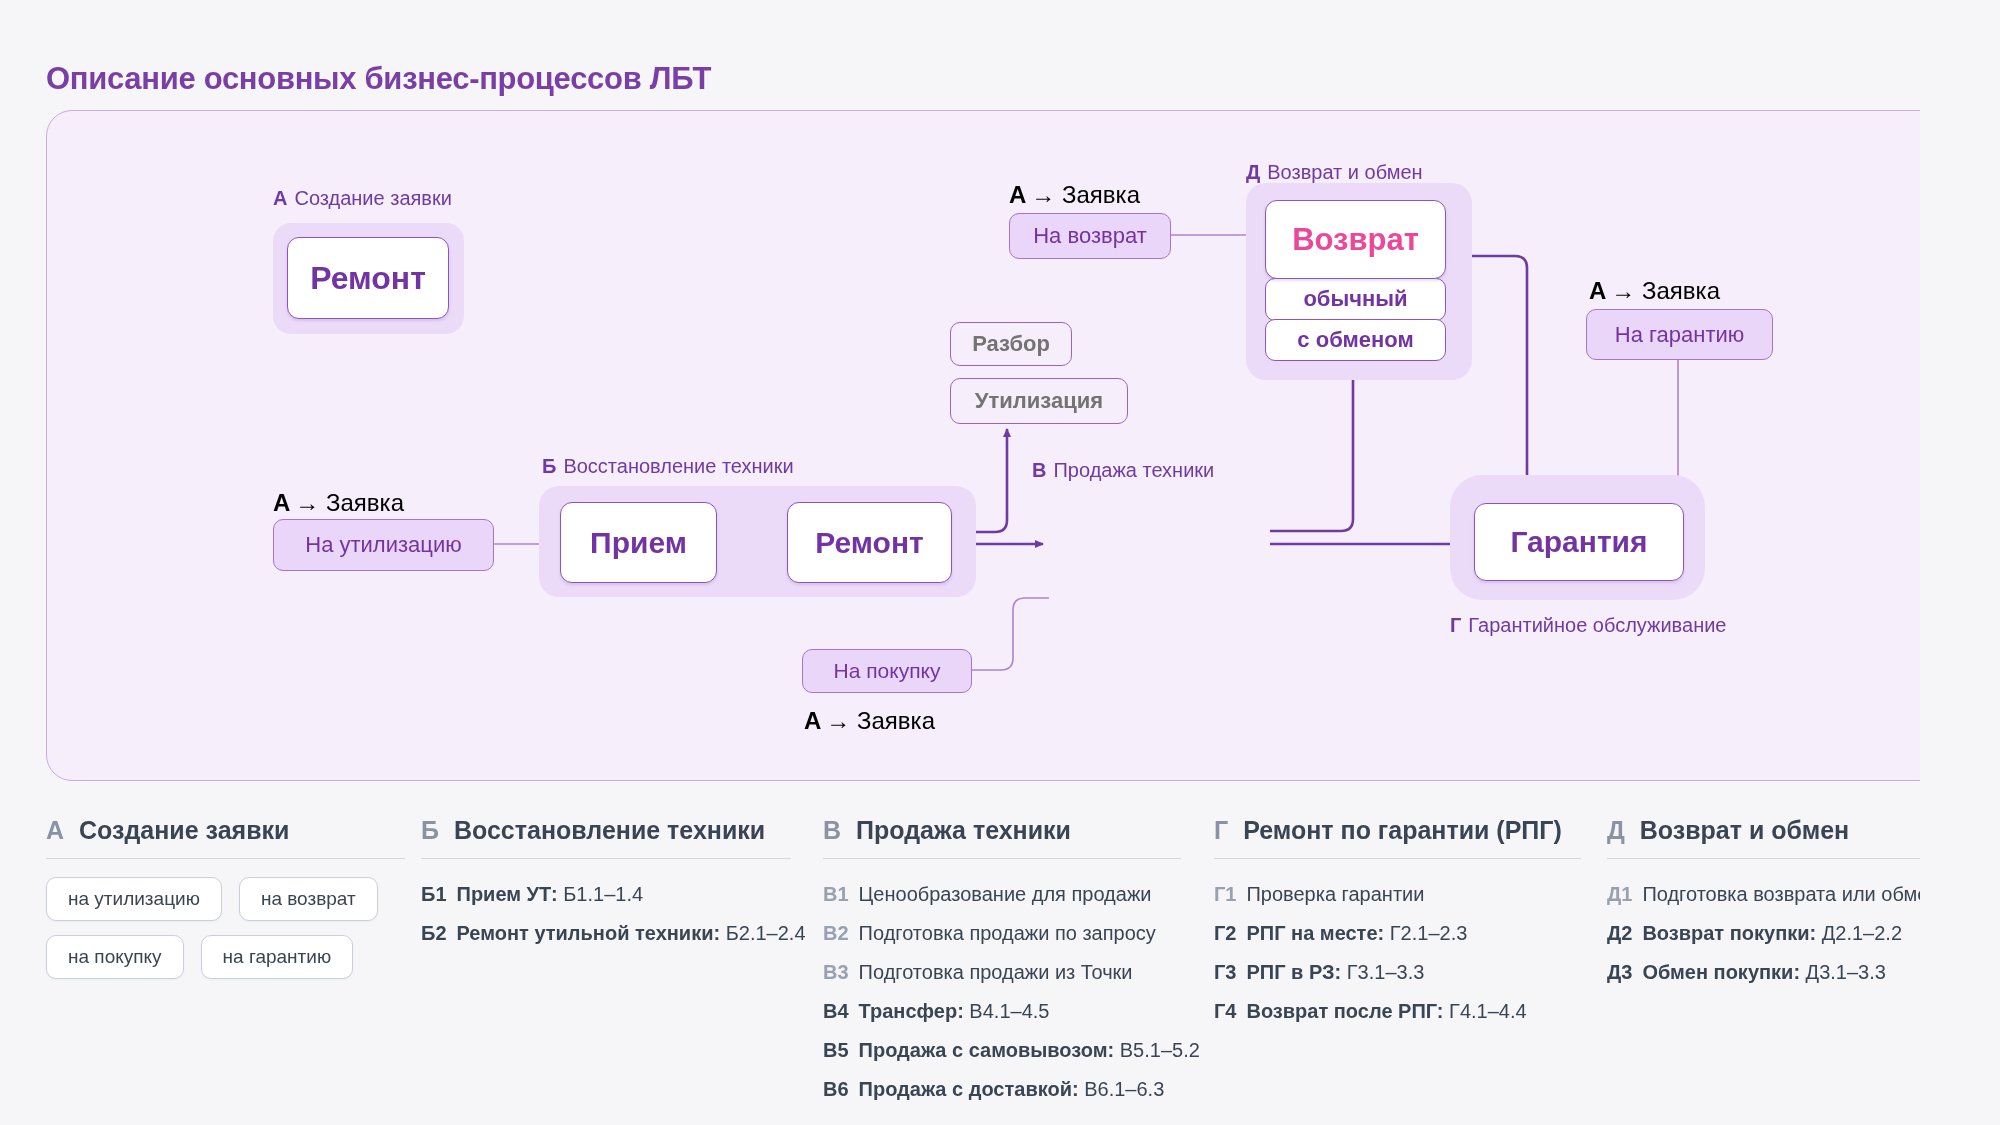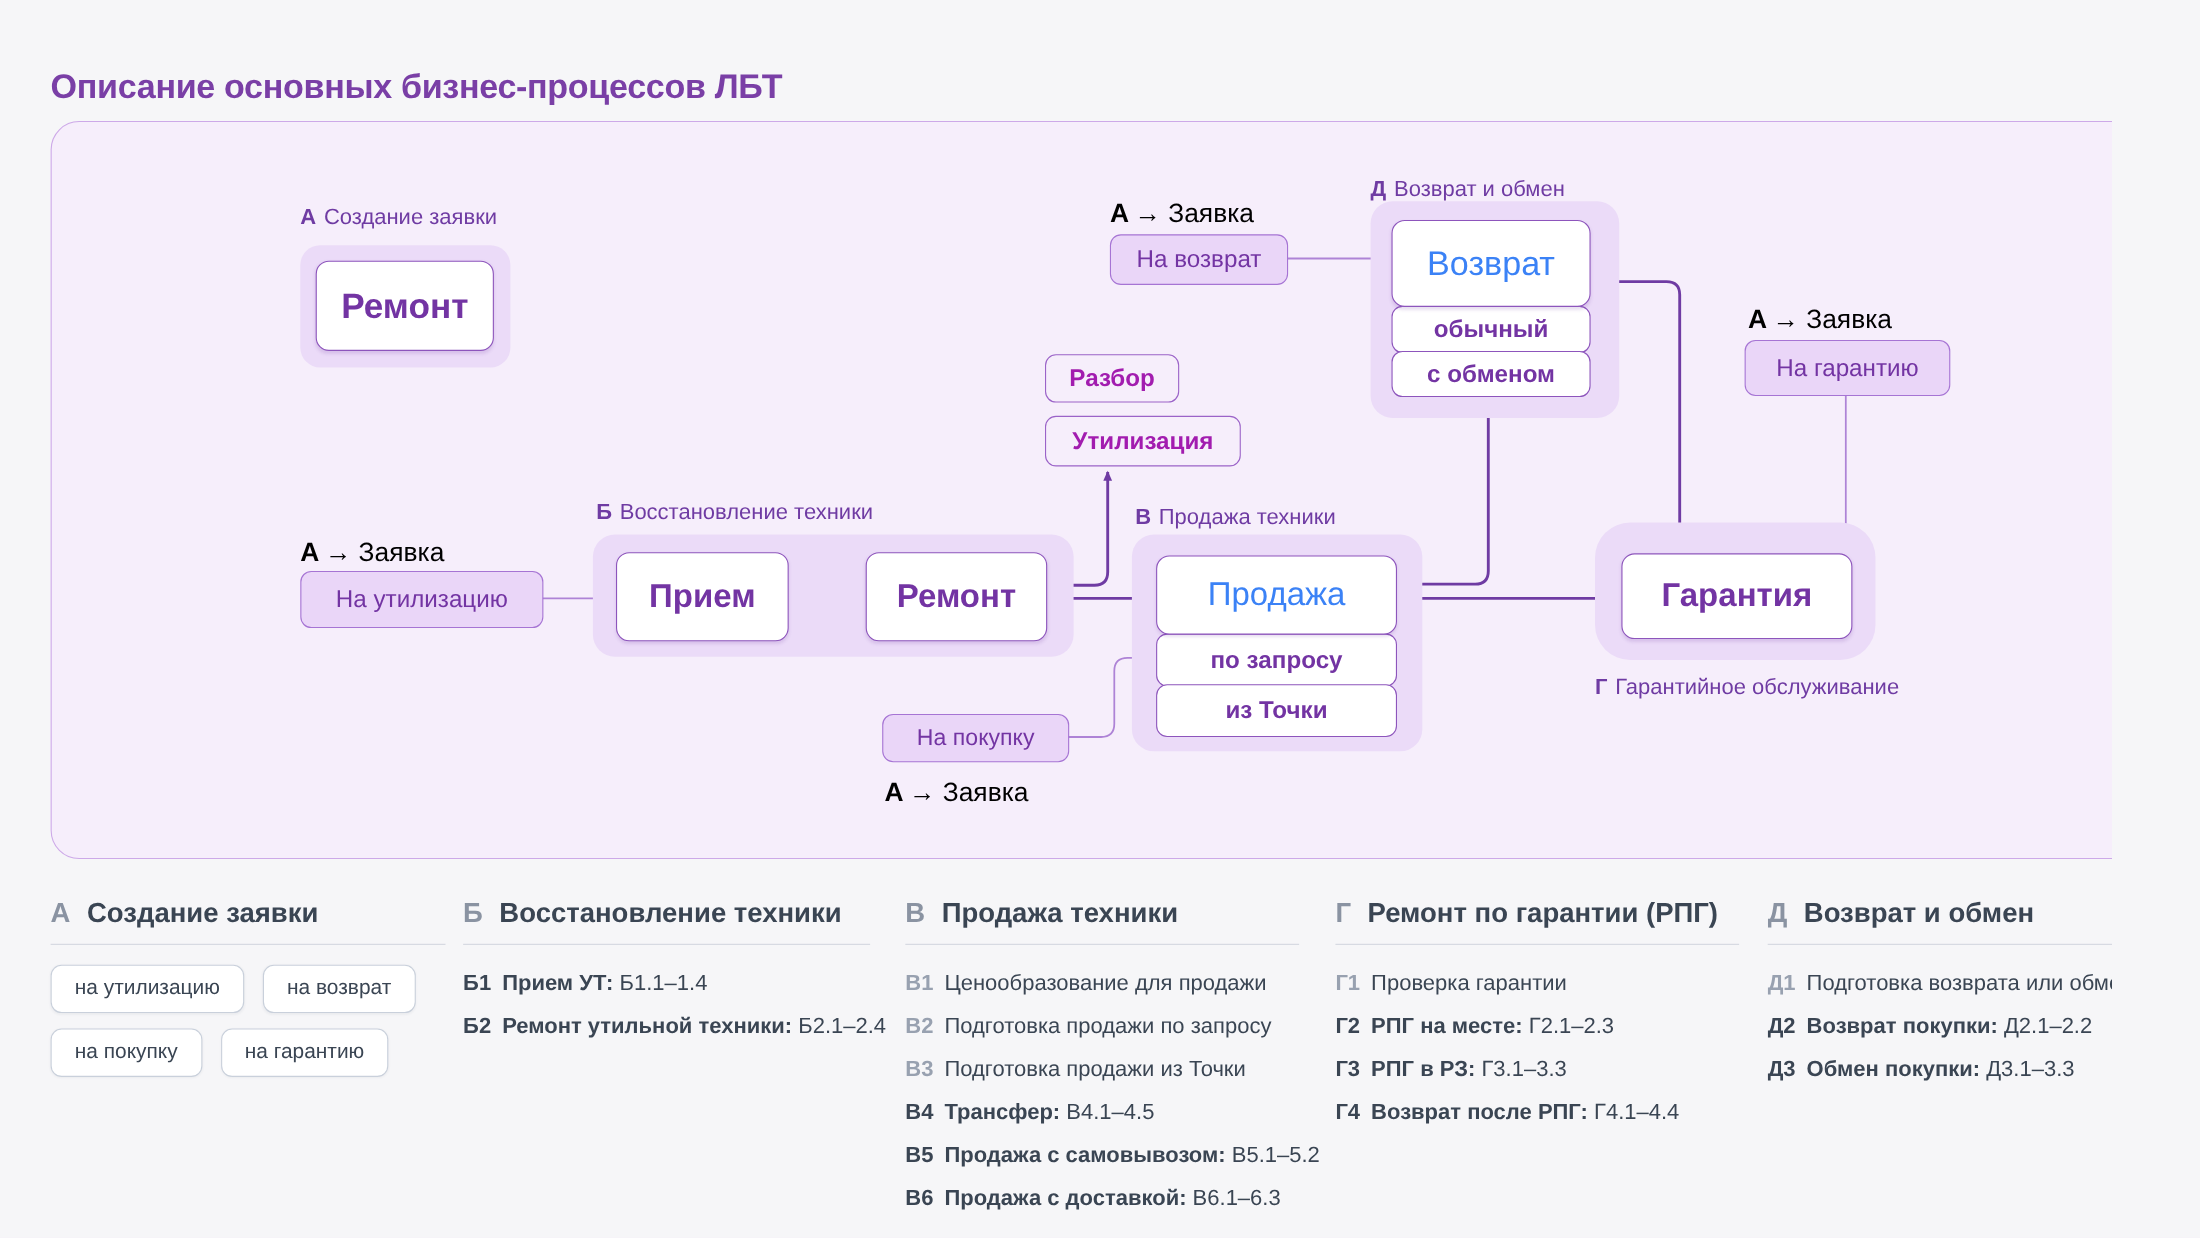--- a/index.html
+++ b/index.html
@@ -11,31 +11,31 @@
   
   .diagram{position:absolute;left:46px;top:110px;width:1908px;height:669px;
            background:#F6EEFB;border:1.5px solid #CDA9E8;border-radius:26px;}
   .diagram svg{position:absolute;left:0;top:0;width:1908px;height:669px;}
   .block{position:absolute;background:#EBDBF8;border-radius:18px;}
   .bigbox{position:absolute;background:#fff;border:1.5px solid #8D55BC;border-radius:12px;
           display:flex;align-items:center;justify-content:center;
           font-weight:700;color:#7334A3;box-shadow:0 2px 3px rgba(109,58,160,.16);}
   .stack{position:absolute;display:flex;flex-direction:column;}
   .stack .main{position:relative;background:#fff;border:1.5px solid #8D55BC;border-radius:12px;
-          display:flex;align-items:center;justify-content:center;font-weight:400;color:#3b82f6;
+          display:flex;align-items:center;justify-content:center;font-weight:700;color:#ec4899;
           box-shadow:0 2px 3px rgba(109,58,160,.16);z-index:2;}
   .stack .rowbox{position:relative;background:#fff;border:1.5px solid #8D55BC;border-radius:10px;
           margin-top:-1.5px;display:flex;align-items:center;justify-content:center;
           font-size:22px;font-weight:600;color:#7334A3;z-index:1;}
   .pill{position:absolute;background:#EAD6F8;border:1.5px solid #A674D4;border-radius:10px;
         display:flex;align-items:center;justify-content:center;
         font-size:22px;font-weight:500;color:#7334A3;}
   .obox{position:absolute;background:transparent;border:1.5px solid #9B63C8;border-radius:10px;
         display:flex;align-items:center;justify-content:center;
-        font-size:22px;font-weight:700;color:#a21caf;}
+        font-size:22px;font-weight:700;color:#737373;}
   .glabel{position:absolute;font-size:20px;color:#6F3BA3;white-space:nowrap;}
   .glabel b{font-weight:700;margin-right:7px;}
   .tag{position:absolute;font-size:24px;color:#000000;white-space:nowrap;}
   .tag b{font-weight:700;}
   .tag .r{font-weight:500;margin-left:5px;}
   
   .legend{position:absolute;left:0;top:800px;width:2000px;height:325px;}
   .col{position:absolute;top:0;}
   .hd{font-size:25px;font-weight:700;color:#3A4553;padding-top:16px;white-space:nowrap;}
   .hd .lt{color:#8A93A2;margin-right:15px;}
@@ -100,27 +100,20 @@
       <div class="bigbox" style="left:21px;top:16px;width:155px;height:79px;font-size:30px">Прием</div>
       <div class="bigbox" style="left:248px;top:16px;width:163px;height:79px;font-size:30px">Ремонт</div>
     </div>
 
     <div class="obox" style="left:903px;top:211px;width:120px;height:42px">Разбор</div>
     <div class="obox" style="left:903px;top:267px;width:176px;height:44px">Утилизация</div>
 
     <div class="glabel" style="left:985px;top:348px">
       <b>В</b><span>Продажа техники</span>
     </div>
-    <div class="block" style="left:982px;top:375px;width:264px;height:197px;border-radius:20px">
-      <div class="stack" style="left:22px;top:19px;width:219px">
-        <div class="main" style="height:70px;font-size:30px">Продажа</div>
-        <div class="rowbox" style="height:46px">по запросу</div>
-        <div class="rowbox" style="height:46px">из Точки</div>
-      </div>
-    </div>
 
     <div class="pill" style="left:755px;top:538px;width:168px;height:42px;font-size:21px">На покупку</div>
     <div class="tag" style="left:757px;top:596px">
       <b>А</b><span class="r">→ Заявка</span>
     </div>
 
     <div class="glabel" style="left:1199px;top:50px">
       <b>Д</b><span>Возврат и обмен</span>
     </div>
     <div class="block" style="left:1199px;top:72px;width:226px;height:197px;border-radius:20px">

